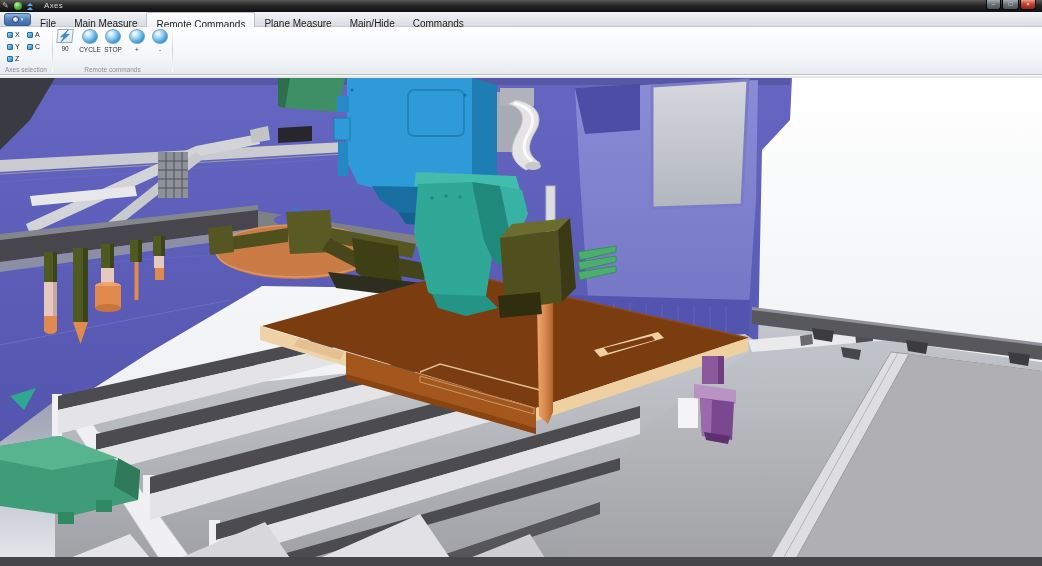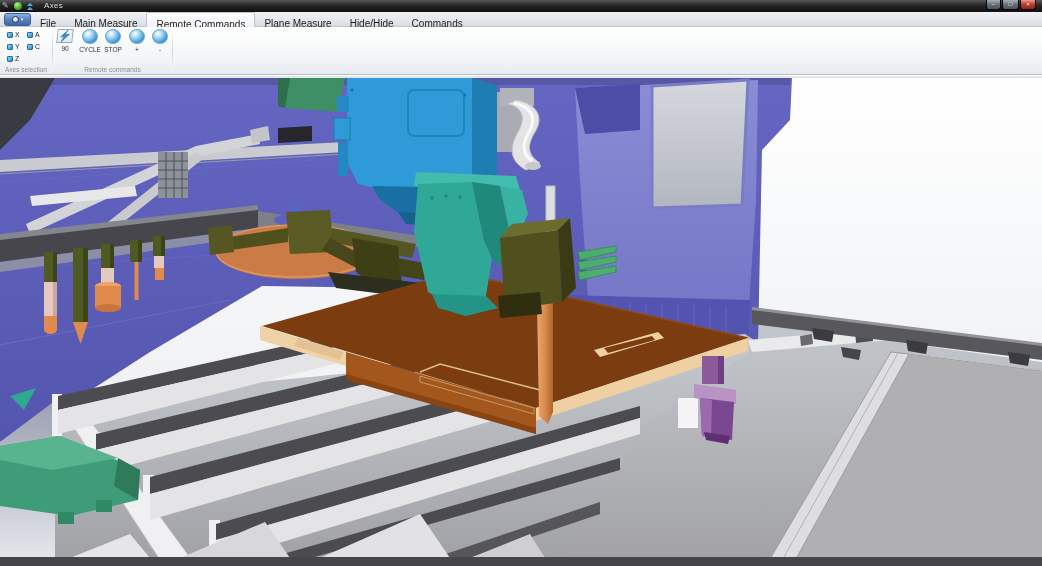--- a/index.html
+++ b/index.html
@@ -83,21 +83,21 @@
   <div class="tabrow"></div>
   <div class="appbtn">
     <span class="glyph"></span>
     <span class="dd">▾</span>
   </div>
   <div class="tabs">
     <div class="tab">File</div>
     <div class="tab">Main Measure</div>
     <div class="tab active">Remote Commands</div>
     <div class="tab">Plane Measure</div>
-    <div class="tab">Hide/Hide</div>
+    <div class="tab">Main/Hide</div>
     <div class="tab">Commands</div>
   </div>
 
   <div class="ribbon">
 
     <div class="ax" style="left:7px;top:3px">
       <span class="axicon"></span>
       <span class="axlab">X</span>
       </div>
     <div class="ax" style="left:7px;top:15px">

